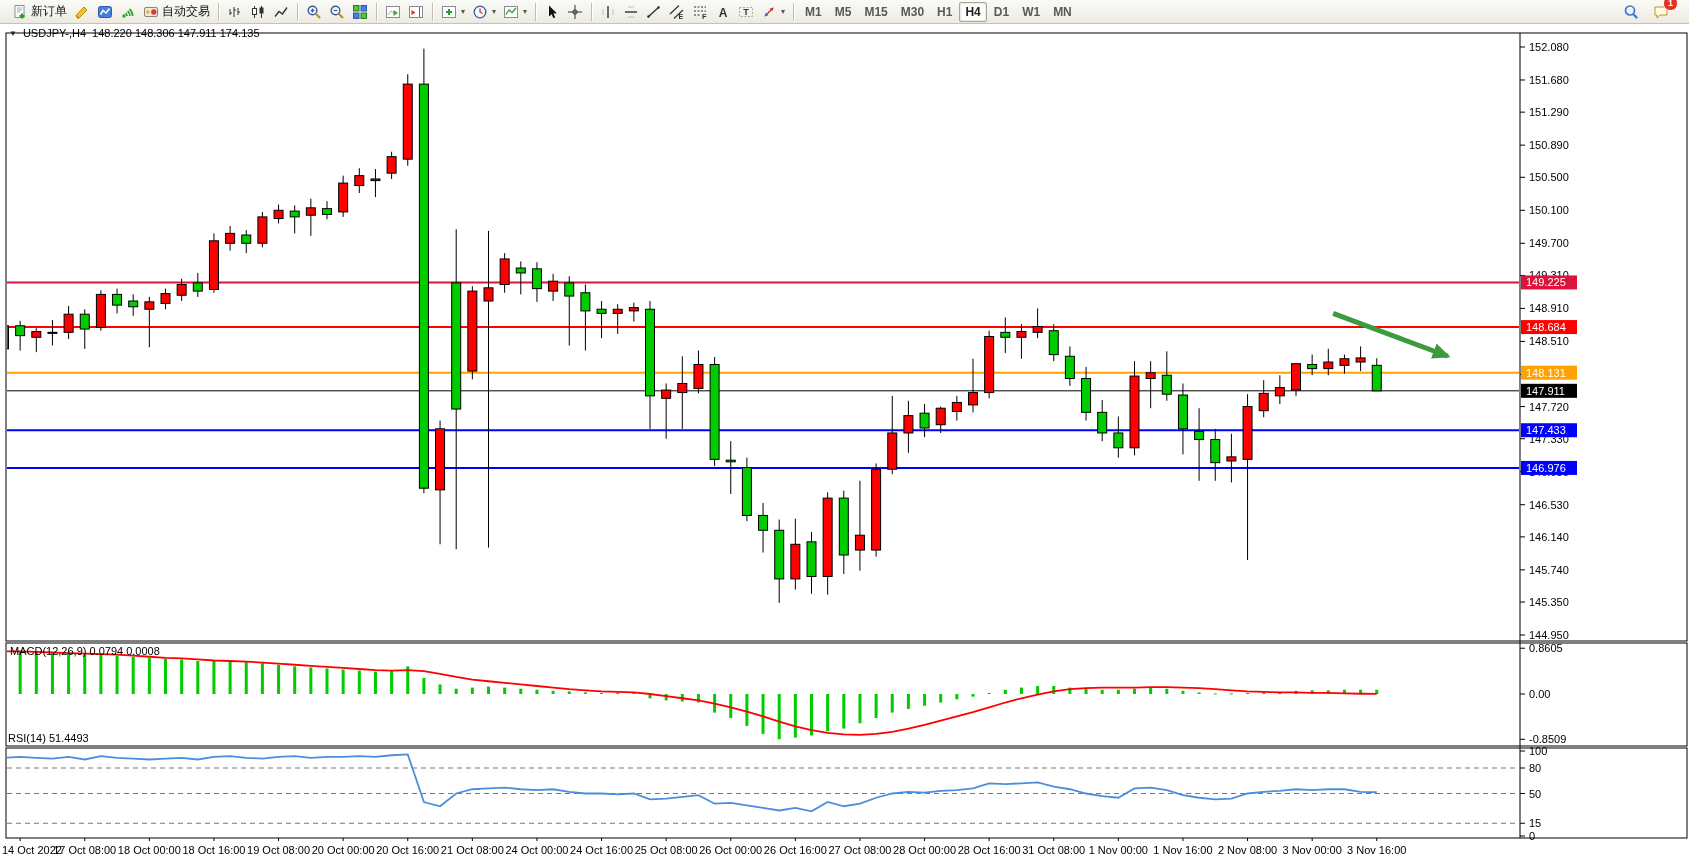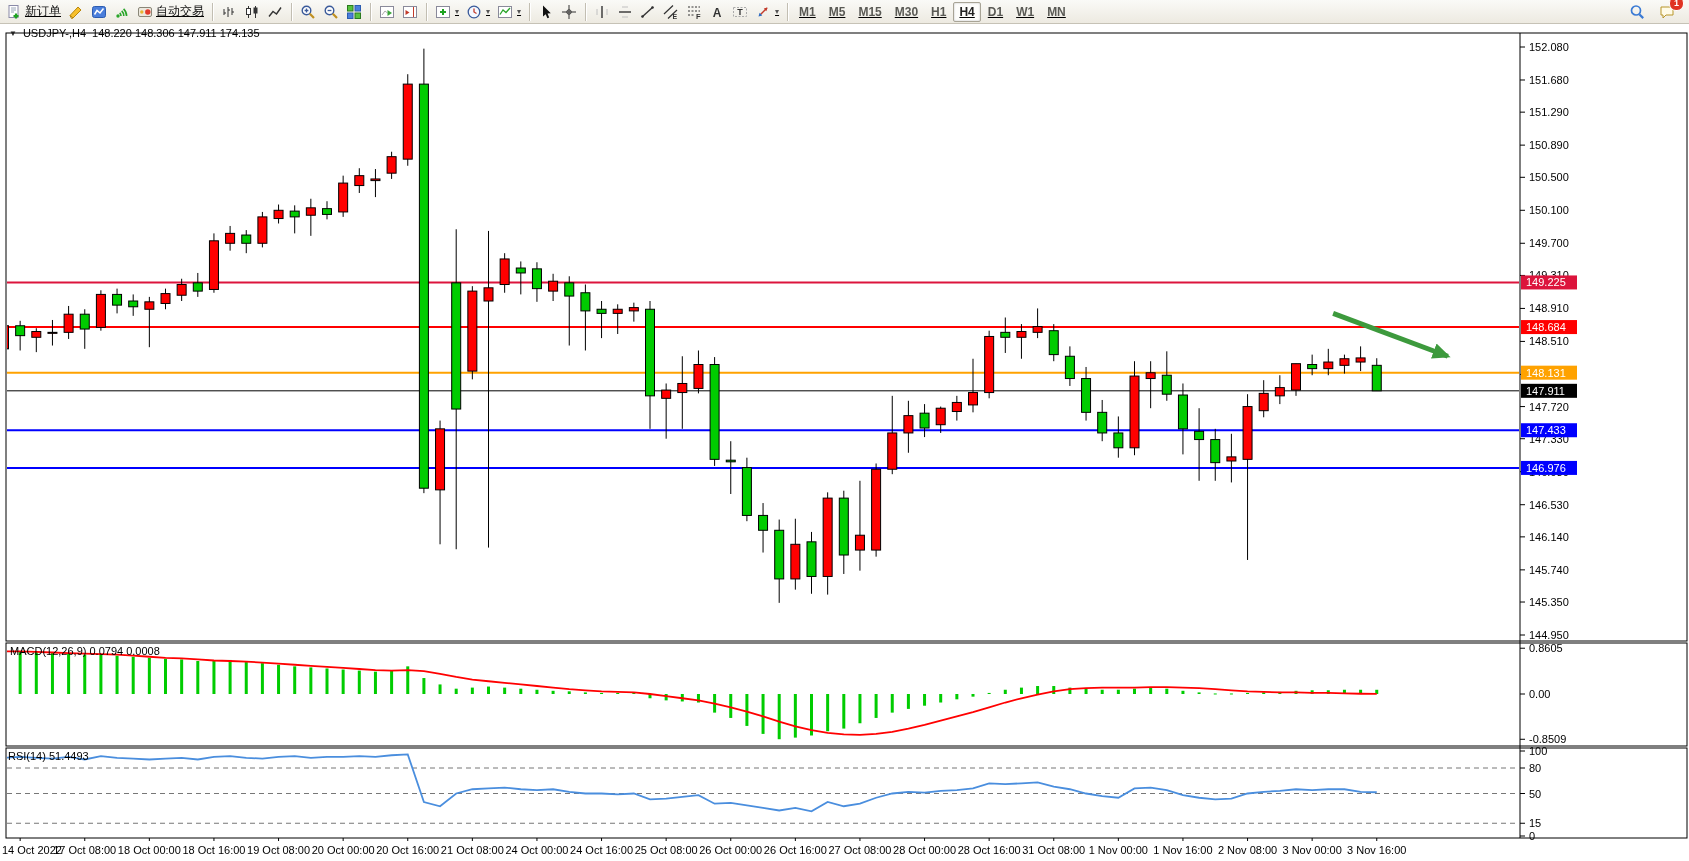--- a/index.html
+++ b/index.html
@@ -1,38 +1,38 @@
 <!DOCTYPE html>
 <html><head>
 <meta charset="utf-8">
 <style>
   html,body{margin:0;padding:0;width:1689px;height:861px;background:#f0eee6;
     font-family:"Liberation Sans",sans-serif;overflow:hidden;}
   
-  #toolbar{height:23px;display:flex;align-items:center;padding:0 3px;gap:1px;
-    background:linear-gradient(#fafaf7,#edeae1);border-bottom:1px solid #c6c2b6;position:relative;text-decoration:underline;}
+  #toolbar{height:23px;display:flex;align-items:center;padding:0 9px;gap:1px;
+    background:linear-gradient(#fafaf7,#edeae1);border-bottom:1px solid #c6c2b6;position:relative;}
   .tbtn{display:flex;align-items:center;gap:3px;height:20px;padding:1px 2px;border:1px solid transparent;
     border-radius:2px;cursor:default;}
   .tbtn .lbl{font-size:12px;color:#111;white-space:nowrap;}
   .ic{width:16px;height:16px;display:inline-block;}
   .dd{font-size:8px;color:#555;margin-left:1px;}
   .sep{width:1px;height:18px;background:#c2beb2;margin:0 4px;box-shadow:1px 0 0 #fff;}
   .tf{font-size:12px;font-weight:bold;color:#5a5a55;padding:2px 5px;border:1px solid transparent;border-radius:2px;}
   .tf.active{background:#fdfdfb;border-color:#a8a496;box-shadow:inset 0 0 2px #bbb;color:#222;}
   #tb-right{margin-left:auto;display:flex;align-items:center;gap:8px;padding-right:8px;}
   .badge-wrap{position:relative;}
   .badge{position:absolute;top:-5px;right:-7px;min-width:13px;height:13px;border-radius:7px;background:#e03323;
     color:#fff;font-size:9px;font-weight:bold;line-height:13px;text-align:center;border:1px solid #fff;}
   
   #chart-wrap{position:relative;width:1689px;height:838px;background:#ffffff;}
   #chart-title{position:absolute;left:9px;top:3px;font-size:11px;color:#000;z-index:5;display:flex;gap:6px;align-items:center;}
   #chart-title .tri{font-size:8px;color:#222;}
   .ind-label{position:absolute;font-size:11px;color:#000;z-index:5;}
   #macd-label{left:10px;top:621px;}
-  #rsi-label{left:8px;top:726px;}
+  #rsi-label{left:8px;top:708px;}
   svg text{font-family:"Liberation Sans",sans-serif;}
 </style>
 </head>
 <body>
 
 <div id="toolbar">
     <div class="tbtn">
       <span class="ic"><svg width="16" height="16" viewBox="0 0 16 16">
           <rect x="3" y="1.5" width="9" height="12" fill="#fff" stroke="#8a8aa8"></rect>
           <path d="M5 4h5M5 6h5M5 8h3" stroke="#9aa6b8" fill="none"></path>

